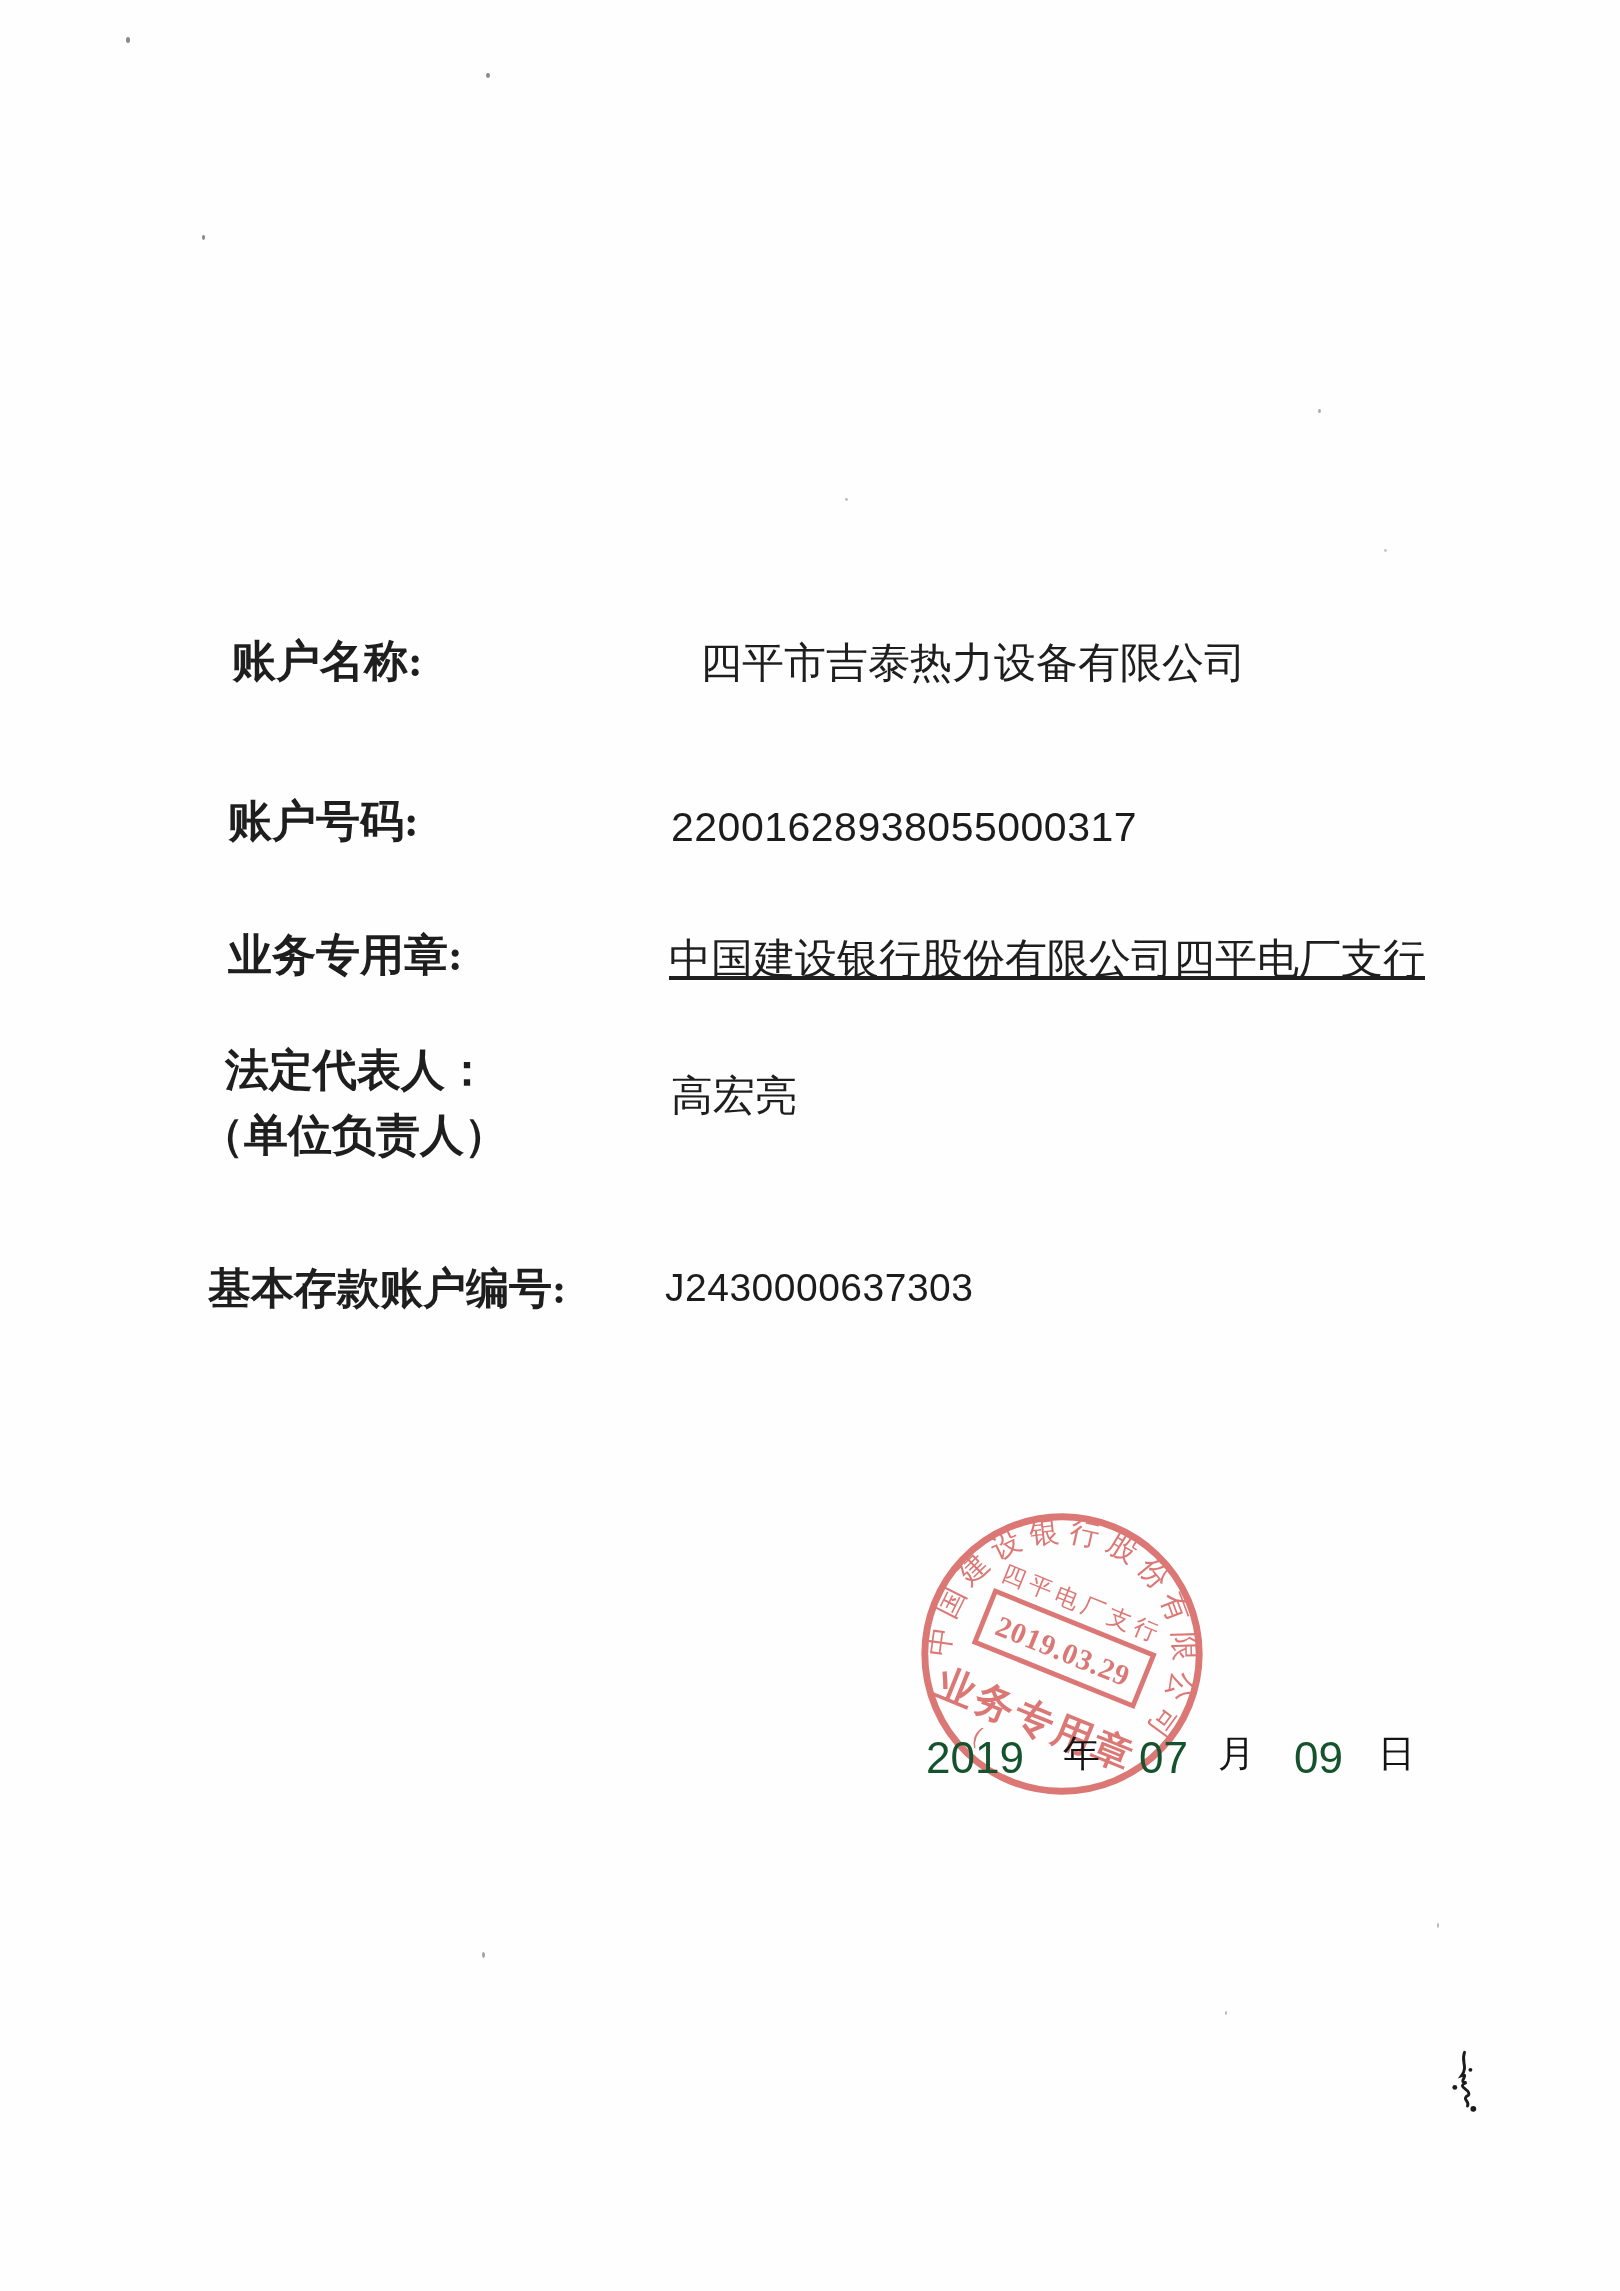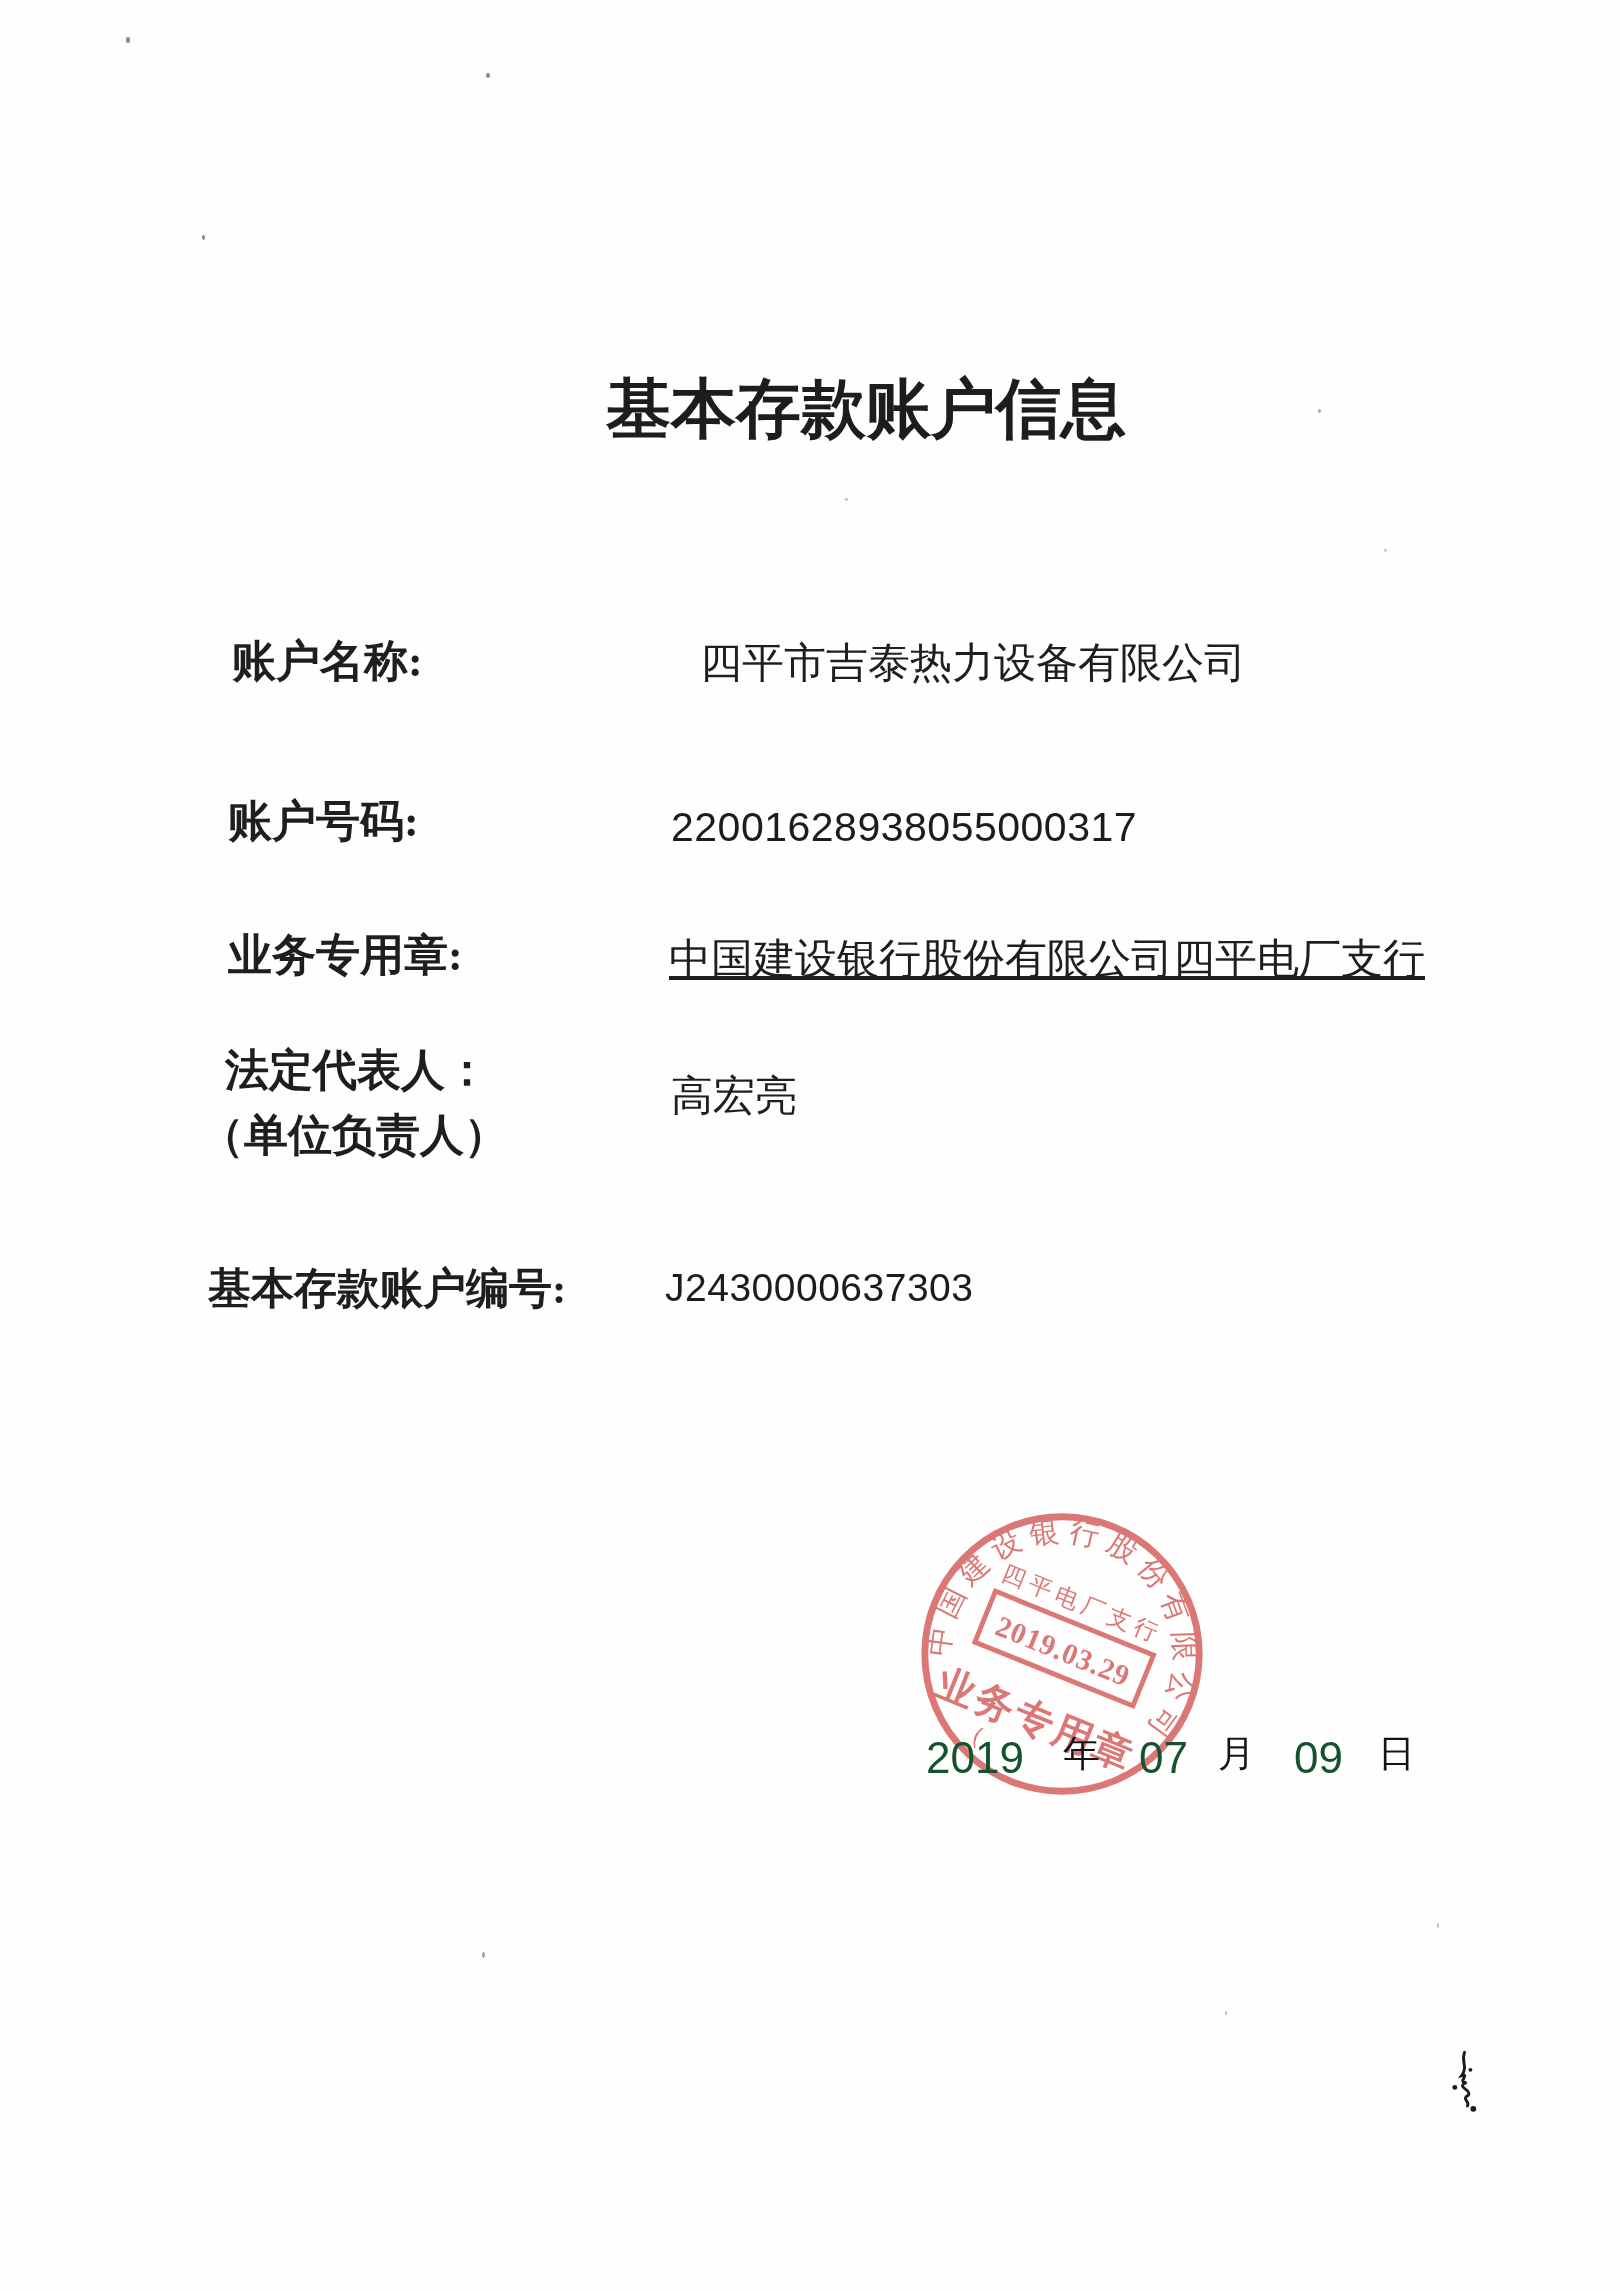--- a/index.html
+++ b/index.html
@@ -65,21 +65,20 @@
     position:absolute;
     left:1447px;top:2050px;
     width:39px;height:65px;
   }
 </style>
 </head>
 <body>
 
 <div class="page">
 
-  <div class="abs doc-title" style="left:606px;top:365px;">基本存款账户信息</div>
 
   <div class="abs field-label" style="left:232px;top:632px;">账户名称:</div>
   <div class="abs field-value" style="left:671px;top:635px;margin-left:29px;">四平市吉泰热力设备有限公司</div>
 
   <div class="abs field-label" style="left:228px;top:792px;">账户号码:</div>
   <div class="abs num-value" style="left:671px;top:804px;">22001628938055000317</div>
 
   <div class="abs field-label" style="left:228px;top:926px;">业务专用章:</div>
   <div class="abs field-value" style="left:669px;top:931px;text-decoration:underline;">中国建设银行股份有限公司四平电厂支行</div>
 

